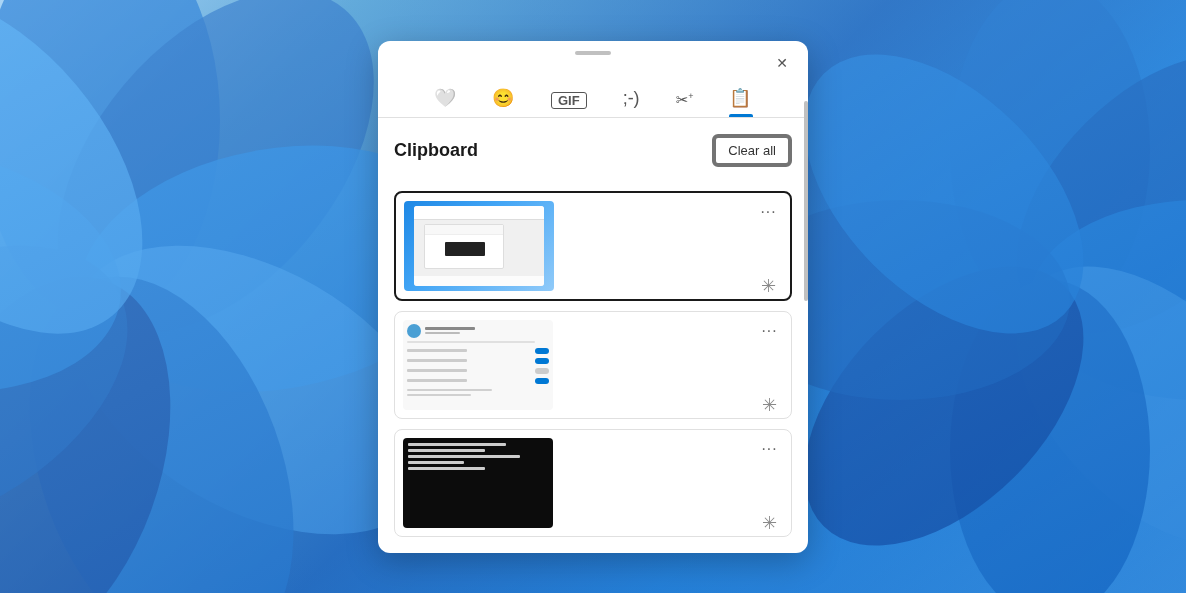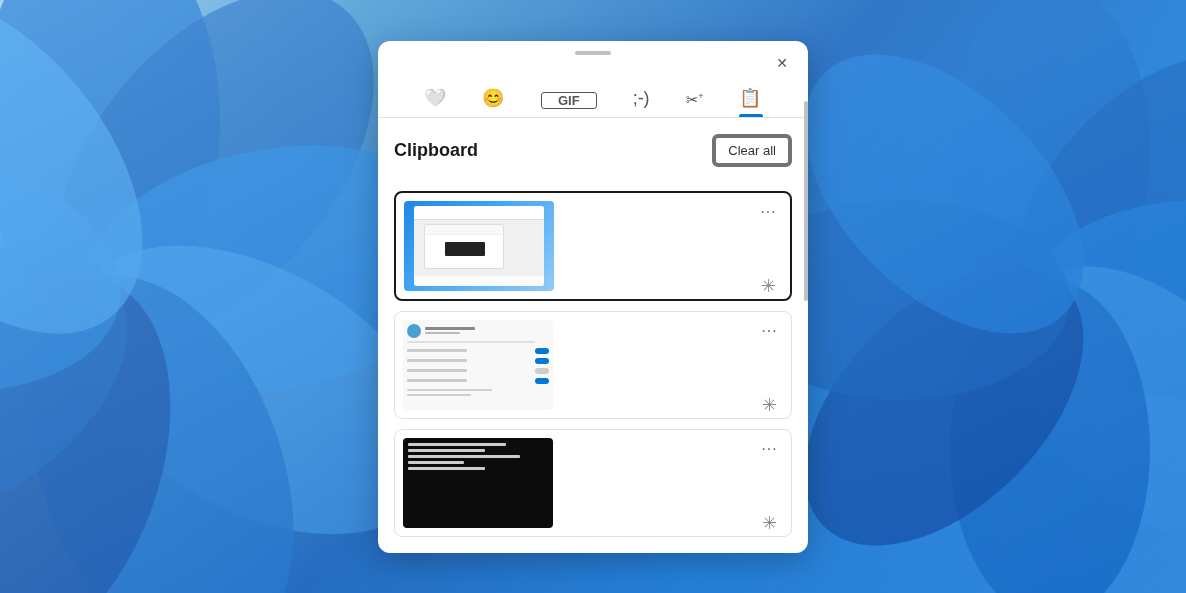--- a/index.html
+++ b/index.html
@@ -399,21 +399,21 @@
   </div>
 
   <div class="tab-bar">
     <div class="tab-item">
       <span>🤍</span>
     </div>
     <div class="tab-item">
       <span>😊</span>
     </div>
     <div class="tab-item">
-      <span style="font-size:13px;font-weight:700;border:1.5px solid #555;border-radius:3px;padding:0 16px;">GIF</span>
+      <span style="font-size:13px;font-weight:700;border:1.5px solid #555;border-radius:3px;padding:0 6px;">GIF</span>
     </div>
     <div class="tab-item">
       <span>;-)</span>
     </div>
     <div class="tab-item">
       <span style="font-size:15px;">✂<sup style="font-size:9px;">+</sup></span>
     </div>
     <div class="tab-item active">
       <span>📋</span>
     </div>

